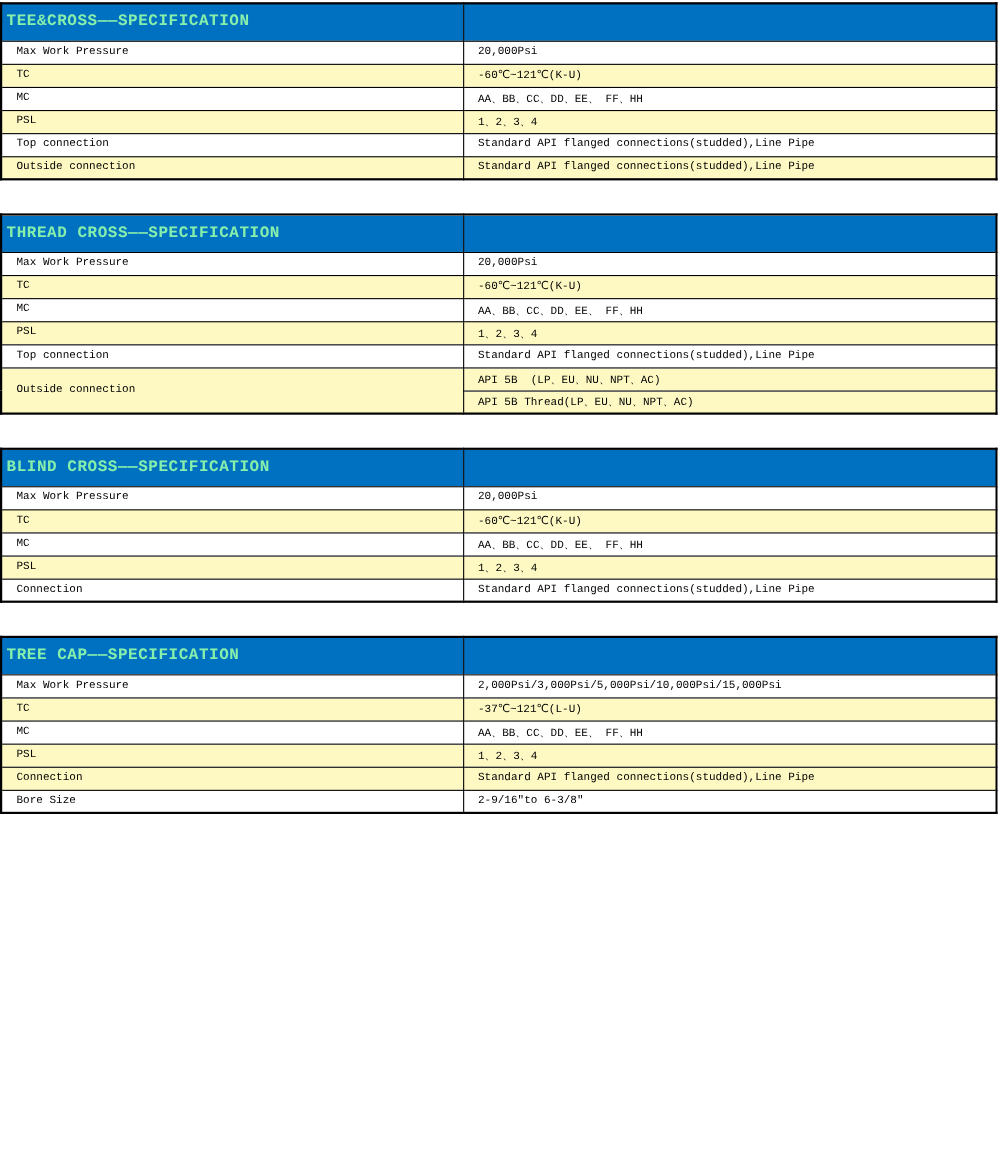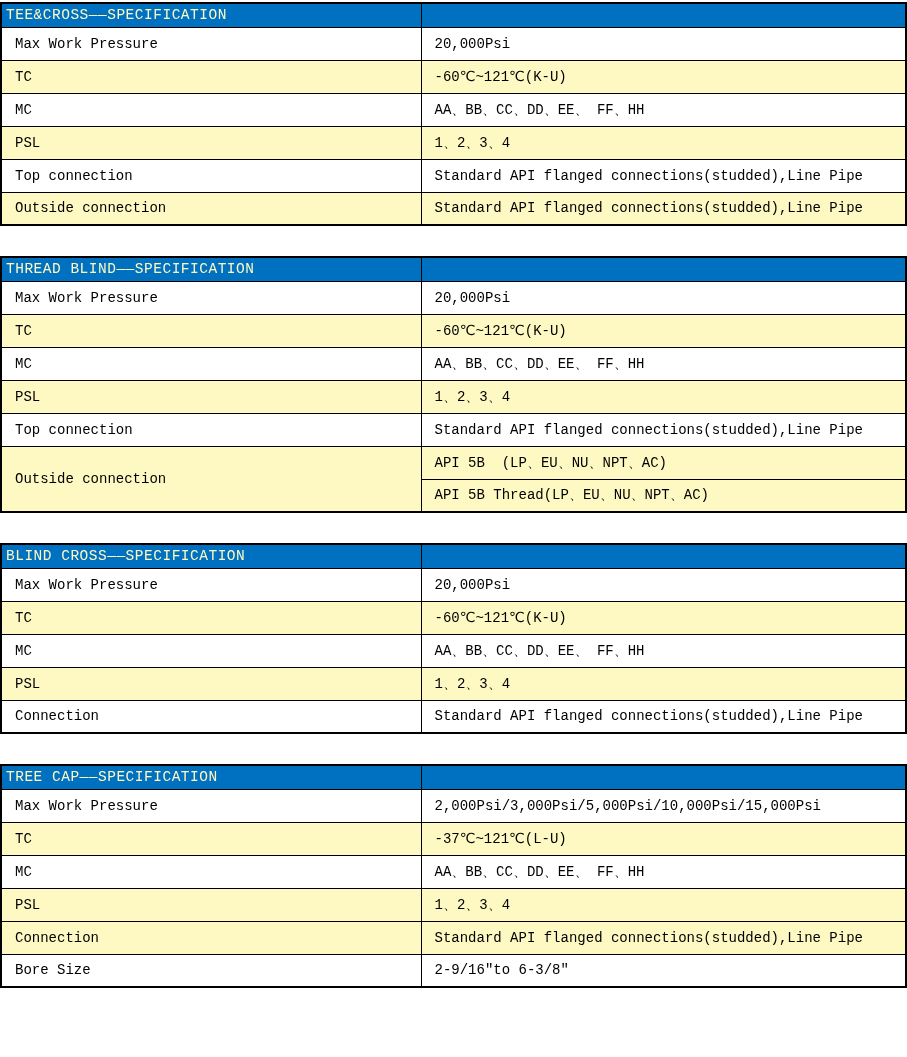--- a/index.html
+++ b/index.html
@@ -21,30 +21,30 @@
   col.c1 { width: 420px; }
   th, td {
     border: 1px solid #000000;
     text-align: left;
     vertical-align: middle;
     white-space: pre;
     overflow: hidden;
   }
   tr.hdr th {
     background: #0070C0;
-    color: #fef9c3;
-    font-weight: normal;
-    height: 24px;
+    color: #86efac;
+    font-weight: bold;
+    height: 34px;
     font-size: 14.5px;
     letter-spacing: 0.5px;
     padding: 0 0 0 4px;
   }
   tbody td {
-    height: 33px;
-    font-size: 14px;
+    height: 21px;
+    font-size: 10px;
     background: #ffffff;
     padding: 0 0 0 13px;
   }
   tbody td.val { }
   tr.shade td { background: #fef9c3; }
 </style>
 </head>
 <body>
 
 <div class="page">
@@ -88,21 +88,21 @@
     </tbody>
   </table>
 
   <table class="spec">
     <colgroup>
         <col class="c1">
         <col>
       </colgroup>
     <thead>
       <tr class="hdr">
-        <th>THREAD BLIND——SPECIFICATION</th>
+        <th>THREAD CROSS——SPECIFICATION</th>
         <th></th>
       </tr>
     </thead>
     <tbody>
       <tr>
         <td class="lbl">Max Work Pressure</td>
         <td class="val">20,000Psi</td>
       </tr>
       <tr class="shade">
         <td class="lbl">TC</td>

